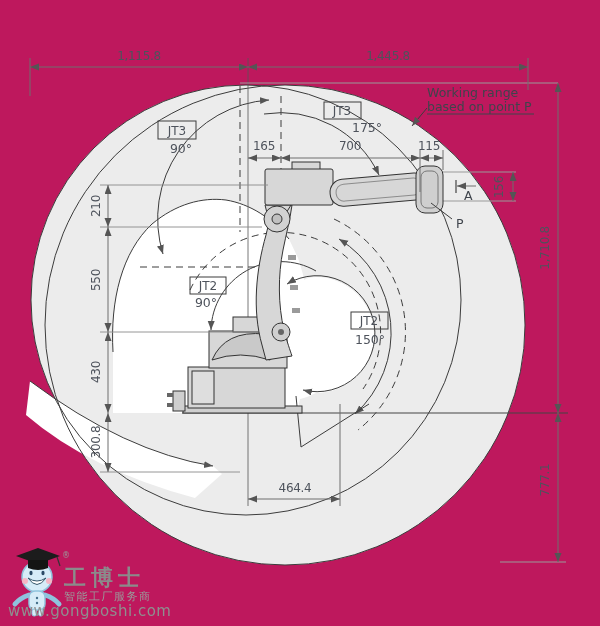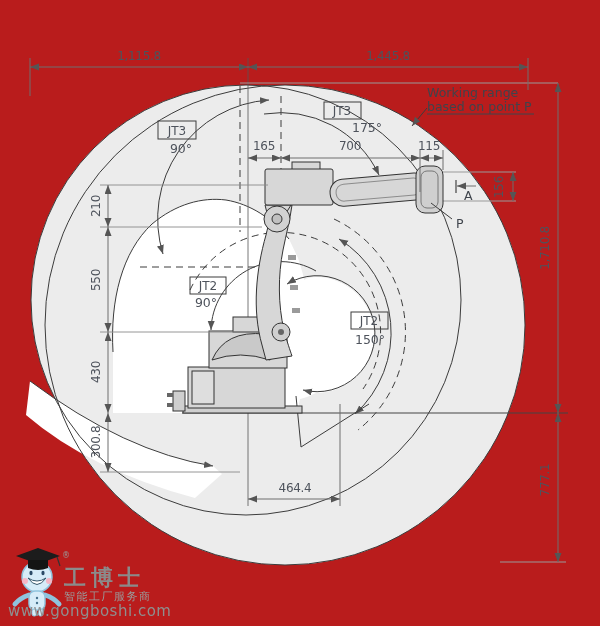--- a/index.html
+++ b/index.html
@@ -1,16 +1,16 @@
 <!DOCTYPE html>
 <html><head>
 <meta charset="utf-8">
 <style>
   html,body{margin:0;padding:0;background:#ffffff;}
-  .page{position:relative;width:600px;height:626px;background:#b91c1c;overflow:hidden;
+  .page{position:relative;width:600px;height:626px;background:#be185d;overflow:hidden;
         font-family:"DejaVu Sans","Liberation Sans",sans-serif;}
   svg{display:block;}
   text{font-family:"DejaVu Sans","Liberation Sans",sans-serif;}
   .dimtxt{font-size:12px;fill:#4e535c;letter-spacing:-0.3px;}
   .boxtxt{font-size:12px;fill:#4e535c;}
   .angtxt{font-size:12.5px;fill:#4e535c;}
   .notetxt{font-size:12.5px;fill:#3f444c;}
   .thin{stroke:#3c3c3c;stroke-width:1;fill:none;}
   .dim{stroke:#6f6f6f;stroke-width:1;fill:none;}
   .ext{stroke:#8a8a8a;stroke-width:0.9;fill:none;}

